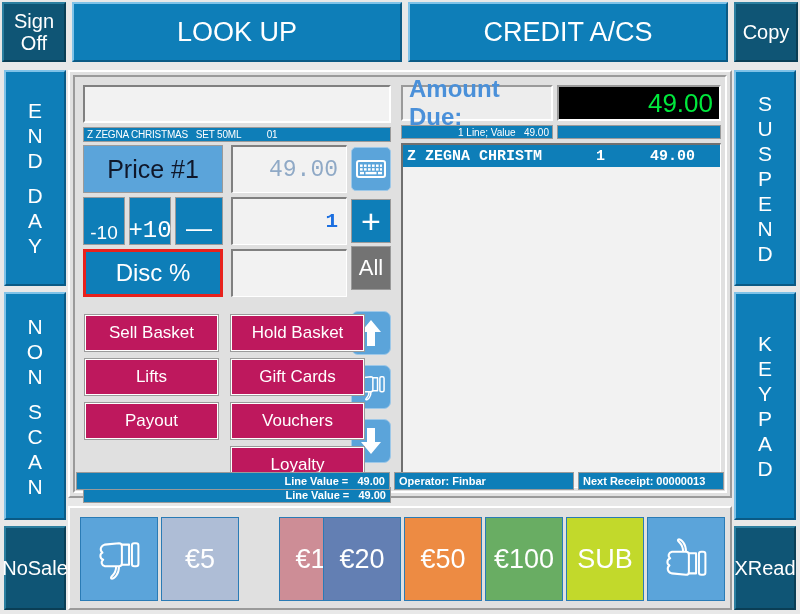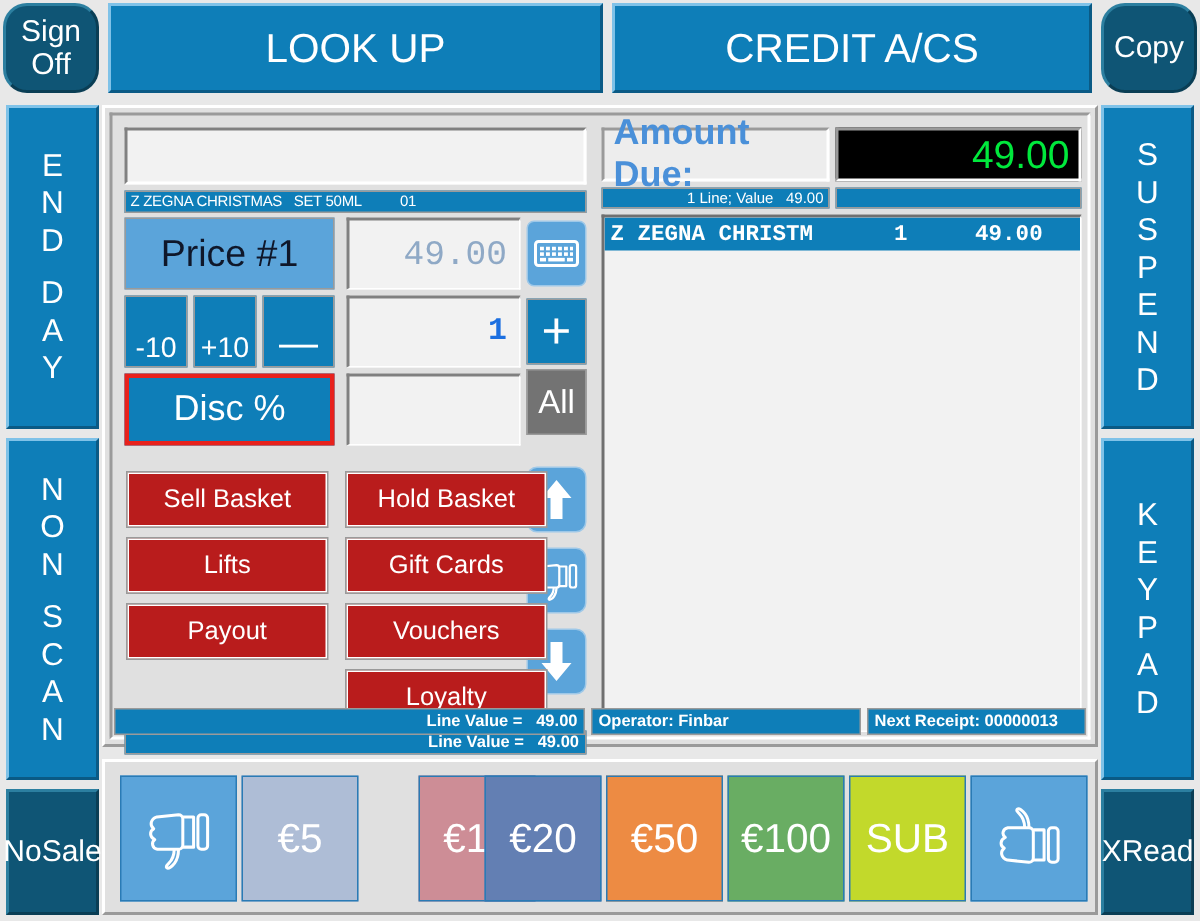--- a/index.html
+++ b/index.html
@@ -30,21 +30,21 @@
   .tb-btn {
     position: absolute; top: 2px; height: 60px;
     display: flex; align-items: center; justify-content: center;
     color: #ffffff; box-sizing: border-box;
     cursor: pointer; user-select: none;
     border-top: 2px solid #7fc2e8;
     border-left: 2px solid #7fc2e8;
     border-bottom: 2px solid #0a5a85;
     border-right: 2px solid #0a5a85;
   }
-  .navy { background: #0f5575; border-color: #2c7fa0 #0a3e55 #0a3e55 #2c7fa0; border-radius: 16px; }
+  .navy { background: #0f5575; border-color: #2c7fa0 #0a3e55 #0a3e55 #2c7fa0; }
   .cyan { background: #0e7eb8; }
   #sign-off { left: 2px; width: 64px; font-size: 20px; line-height: 22px; text-align: center; }
   #look-up  { left: 72px; width: 330px; font-size: 27px; }
   #credit   { left: 408px; width: 320px; font-size: 27px; }
   #copy     { left: 734px; width: 64px; font-size: 20px; }
 
   
   .rail-btn {
     position: absolute;
     display: flex; align-items: center; justify-content: center;
@@ -125,21 +125,21 @@
   #price-val { left: 148px; top: 0; width: 116px; height: 48px; font-size: 23px; color: #8fa9c6; }
   #qty-val   { left: 148px; top: 0; width: 116px; height: 48px; font-size: 21px; color: #1c6fe0; font-weight: bold;}
   #disc-val  { left: 148px; top: 0; width: 116px; height: 48px; font-size: 21px; color: #1c6fe0; }
 
   .sq-btn {
     position: absolute; width: 42px; height: 48px; box-sizing: border-box;
     display: flex; align-items: flex-end; justify-content: center;
     color: #fff; cursor: pointer; user-select: none;
   }
   #btn-m10 { left: 0;  top: 0; background: #0e7eb8; font-size: 19px; border: 1px solid #9a9a9a;}
-  #btn-p10 { left: 46px; top: 0; background: #0e7eb8; font-size: 19px; border: 1px solid #9a9a9a;}
+  #btn-p10 { left: 46px; top: 0; background: #0e7eb8; font-size: 24px; border: 1px solid #9a9a9a; font-family: Liberation Mono, monospace;}
   #btn-minus { left: 92px; top: 0; width: 48px; background: #0e7eb8; font-size: 26px; border: 1px solid #9a9a9a;}
 
   #disc-btn {
     position: absolute; left: 0; top: 0; width: 140px; height: 48px;
     background: #0e7eb8; color: #fff; font-size: 24px;
     display: flex; align-items: center; justify-content: center;
     box-sizing: border-box; border: 3px solid #e8211c; cursor: pointer; user-select: none;
   }
 
   
@@ -151,21 +151,21 @@
   #kbd-btn   { top: 64px;  background: #5ba4da; border-radius: 5px; border: 1px solid #9ec8e8;}
   #plus-btn  { top: 116px; background: #0e7eb8; font-size: 34px; border: 1px solid #9a9a9a;}
   #all-btn   { top: 163px; background: #737373; font-size: 22px; border: 1px solid #9a9a9a;}
   #up-btn    { top: 228px; background: #5ba4da; border-radius: 7px; border: 1px solid #9ec8e8;}
   #thumb-dn-btn { top: 282px; background: #5ba4da; border-radius: 7px; border: 1px solid #9ec8e8;}
   #down-btn  { top: 336px; background: #5ba4da; border-radius: 7px; border: 1px solid #9ec8e8;}
 
   
   .fn-btn {
     position: absolute; width: 133px; height: 36px;
-    background: #b91c1c; color: #ffffff; font-size: 17px;
+    background: #be185d; color: #ffffff; font-size: 17px;
     display: flex; align-items: center; justify-content: center;
     box-sizing: border-box; border: 1px solid #ffffff;
     outline: 1px solid #9a9a9a; cursor: pointer; user-select: none;
   }
   .col-a { left: 4px; }
   .col-b { left: 150px; }
   .gr1 { top: 232px; }
   .gr2 { top: 276px; }
   .gr3 { top: 320px; }
   .gr4 { top: 364px; }

